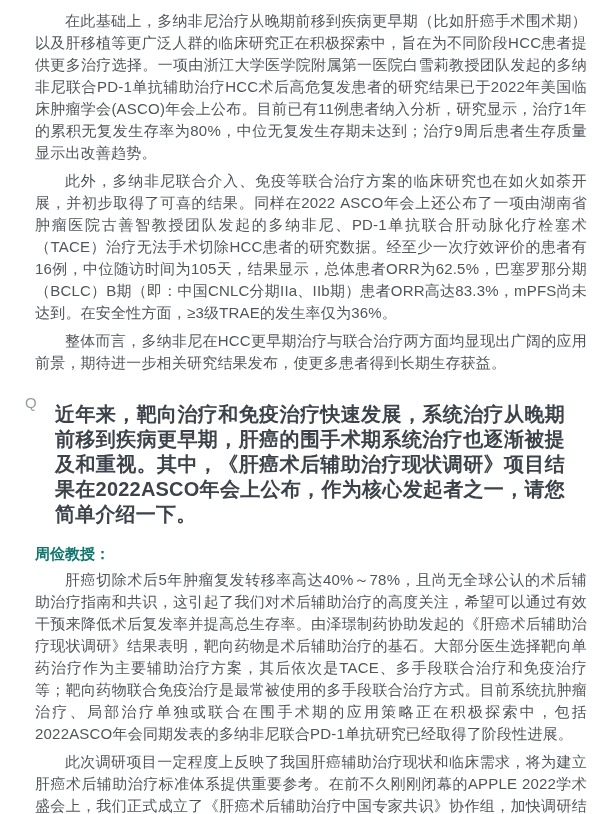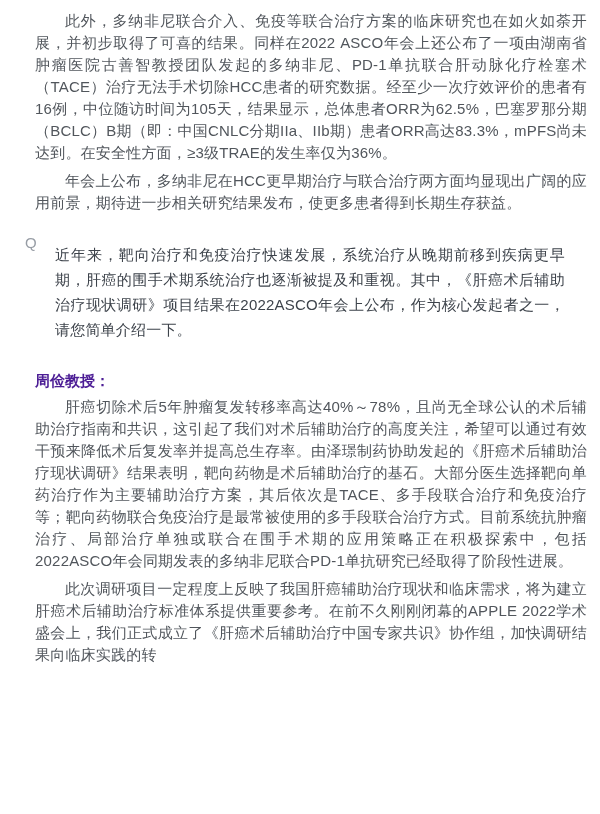--- a/index.html
+++ b/index.html
@@ -33,47 +33,48 @@
   }
   .q-marker {
     position: absolute;
     left: -30px;
     top: -8px;
     font-size: 15px;
     font-weight: 500;
     color: #979da5;
   }
   .question-text {
-    font-size: 15px;
+    font-size: 20px;
     line-height: 25px;
-    font-weight: normal;
+    font-weight: bold;
     color: #3d434b;
     text-align: justify;
     text-indent: 0;
     letter-spacing: 0.2px;
   }
   .speaker {
-    margin: 28px 0 4px 0;
+    margin: 16px 0 4px 0;
     font-size: 15px;
     line-height: 22px;
     font-weight: bold;
-    color: #4c1d95;
+    color: #0f766e;
     text-align: left;
     text-indent: 0;
   }
 </style>
 </head>
 <body>
 
 <div class="article">
 
+  <p class="para">在此基础上，多纳非尼治疗从晚期前移到疾病更早期（比如肝癌手术围术期）以及肝移植等更广泛人群的临床研究正在积极探索中，旨在为不同阶段HCC患者提供更多治疗选择。一项由浙江大学医学院附属第一医院白雪莉教授团队发起的多纳非尼联合PD-1单抗辅助治疗HCC术后高危复发患者的研究结果已于2022年美国临床肿瘤学会(ASCO)年会上公布。目前已有11例患者纳入分析，研究显示，治疗1年的累积无复发生存率为80%，中位无复发生存期未达到；治疗9周后患者生存质量显示出改善趋势。</p>
 
   <p class="para">此外，多纳非尼联合介入、免疫等联合治疗方案的临床研究也在如火如荼开展，并初步取得了可喜的结果。同样在2022 ASCO年会上还公布了一项由湖南省肿瘤医院古善智教授团队发起的多纳非尼、PD-1单抗联合肝动脉化疗栓塞术（TACE）治疗无法手术切除HCC患者的研究数据。经至少一次疗效评价的患者有16例，中位随访时间为105天，结果显示，总体患者ORR为62.5%，巴塞罗那分期（BCLC）B期（即：中国CNLC分期IIa、IIb期）患者ORR高达83.3%，mPFS尚未达到。在安全性方面，≥3级TRAE的发生率仅为36%。</p>
 
-  <p class="para">年会上公布，多纳非尼在HCC更早期治疗与联合治疗两方面均显现出广阔的应用前景，期待进一步相关研究结果发布，使更多患者得到长期生存获益。</p>
+  <p class="para">整体而言，多纳非尼在HCC更早期治疗与联合治疗两方面均显现出广阔的应用前景，期待进一步相关研究结果发布，使更多患者得到长期生存获益。</p>
 
   <div class="question-block">
     <span class="q-marker">Q</span>
     <div class="question-text">近年来，靶向治疗和免疫治疗快速发展，系统治疗从晚期前移到疾病更早期，肝癌的围手术期系统治疗也逐渐被提及和重视。其中，《肝癌术后辅助治疗现状调研》项目结果在2022ASCO年会上公布，作为核心发起者之一，请您简单介绍一下。</div>
   </div>
 
   <p class="speaker">周俭教授：</p>
 
   <p class="para">肝癌切除术后5年肿瘤复发转移率高达40%～78%，且尚无全球公认的术后辅助治疗指南和共识，这引起了我们对术后辅助治疗的高度关注，希望可以通过有效干预来降低术后复发率并提高总生存率。由泽璟制药协助发起的《肝癌术后辅助治疗现状调研》结果表明，靶向药物是术后辅助治疗的基石。大部分医生选择靶向单药治疗作为主要辅助治疗方案，其后依次是TACE、多手段联合治疗和免疫治疗等；靶向药物联合免疫治疗是最常被使用的多手段联合治疗方式。目前系统抗肿瘤治疗、局部治疗单独或联合在围手术期的应用策略正在积极探索中，包括2022ASCO年会同期发表的多纳非尼联合PD-1单抗研究已经取得了阶段性进展。</p>
 

